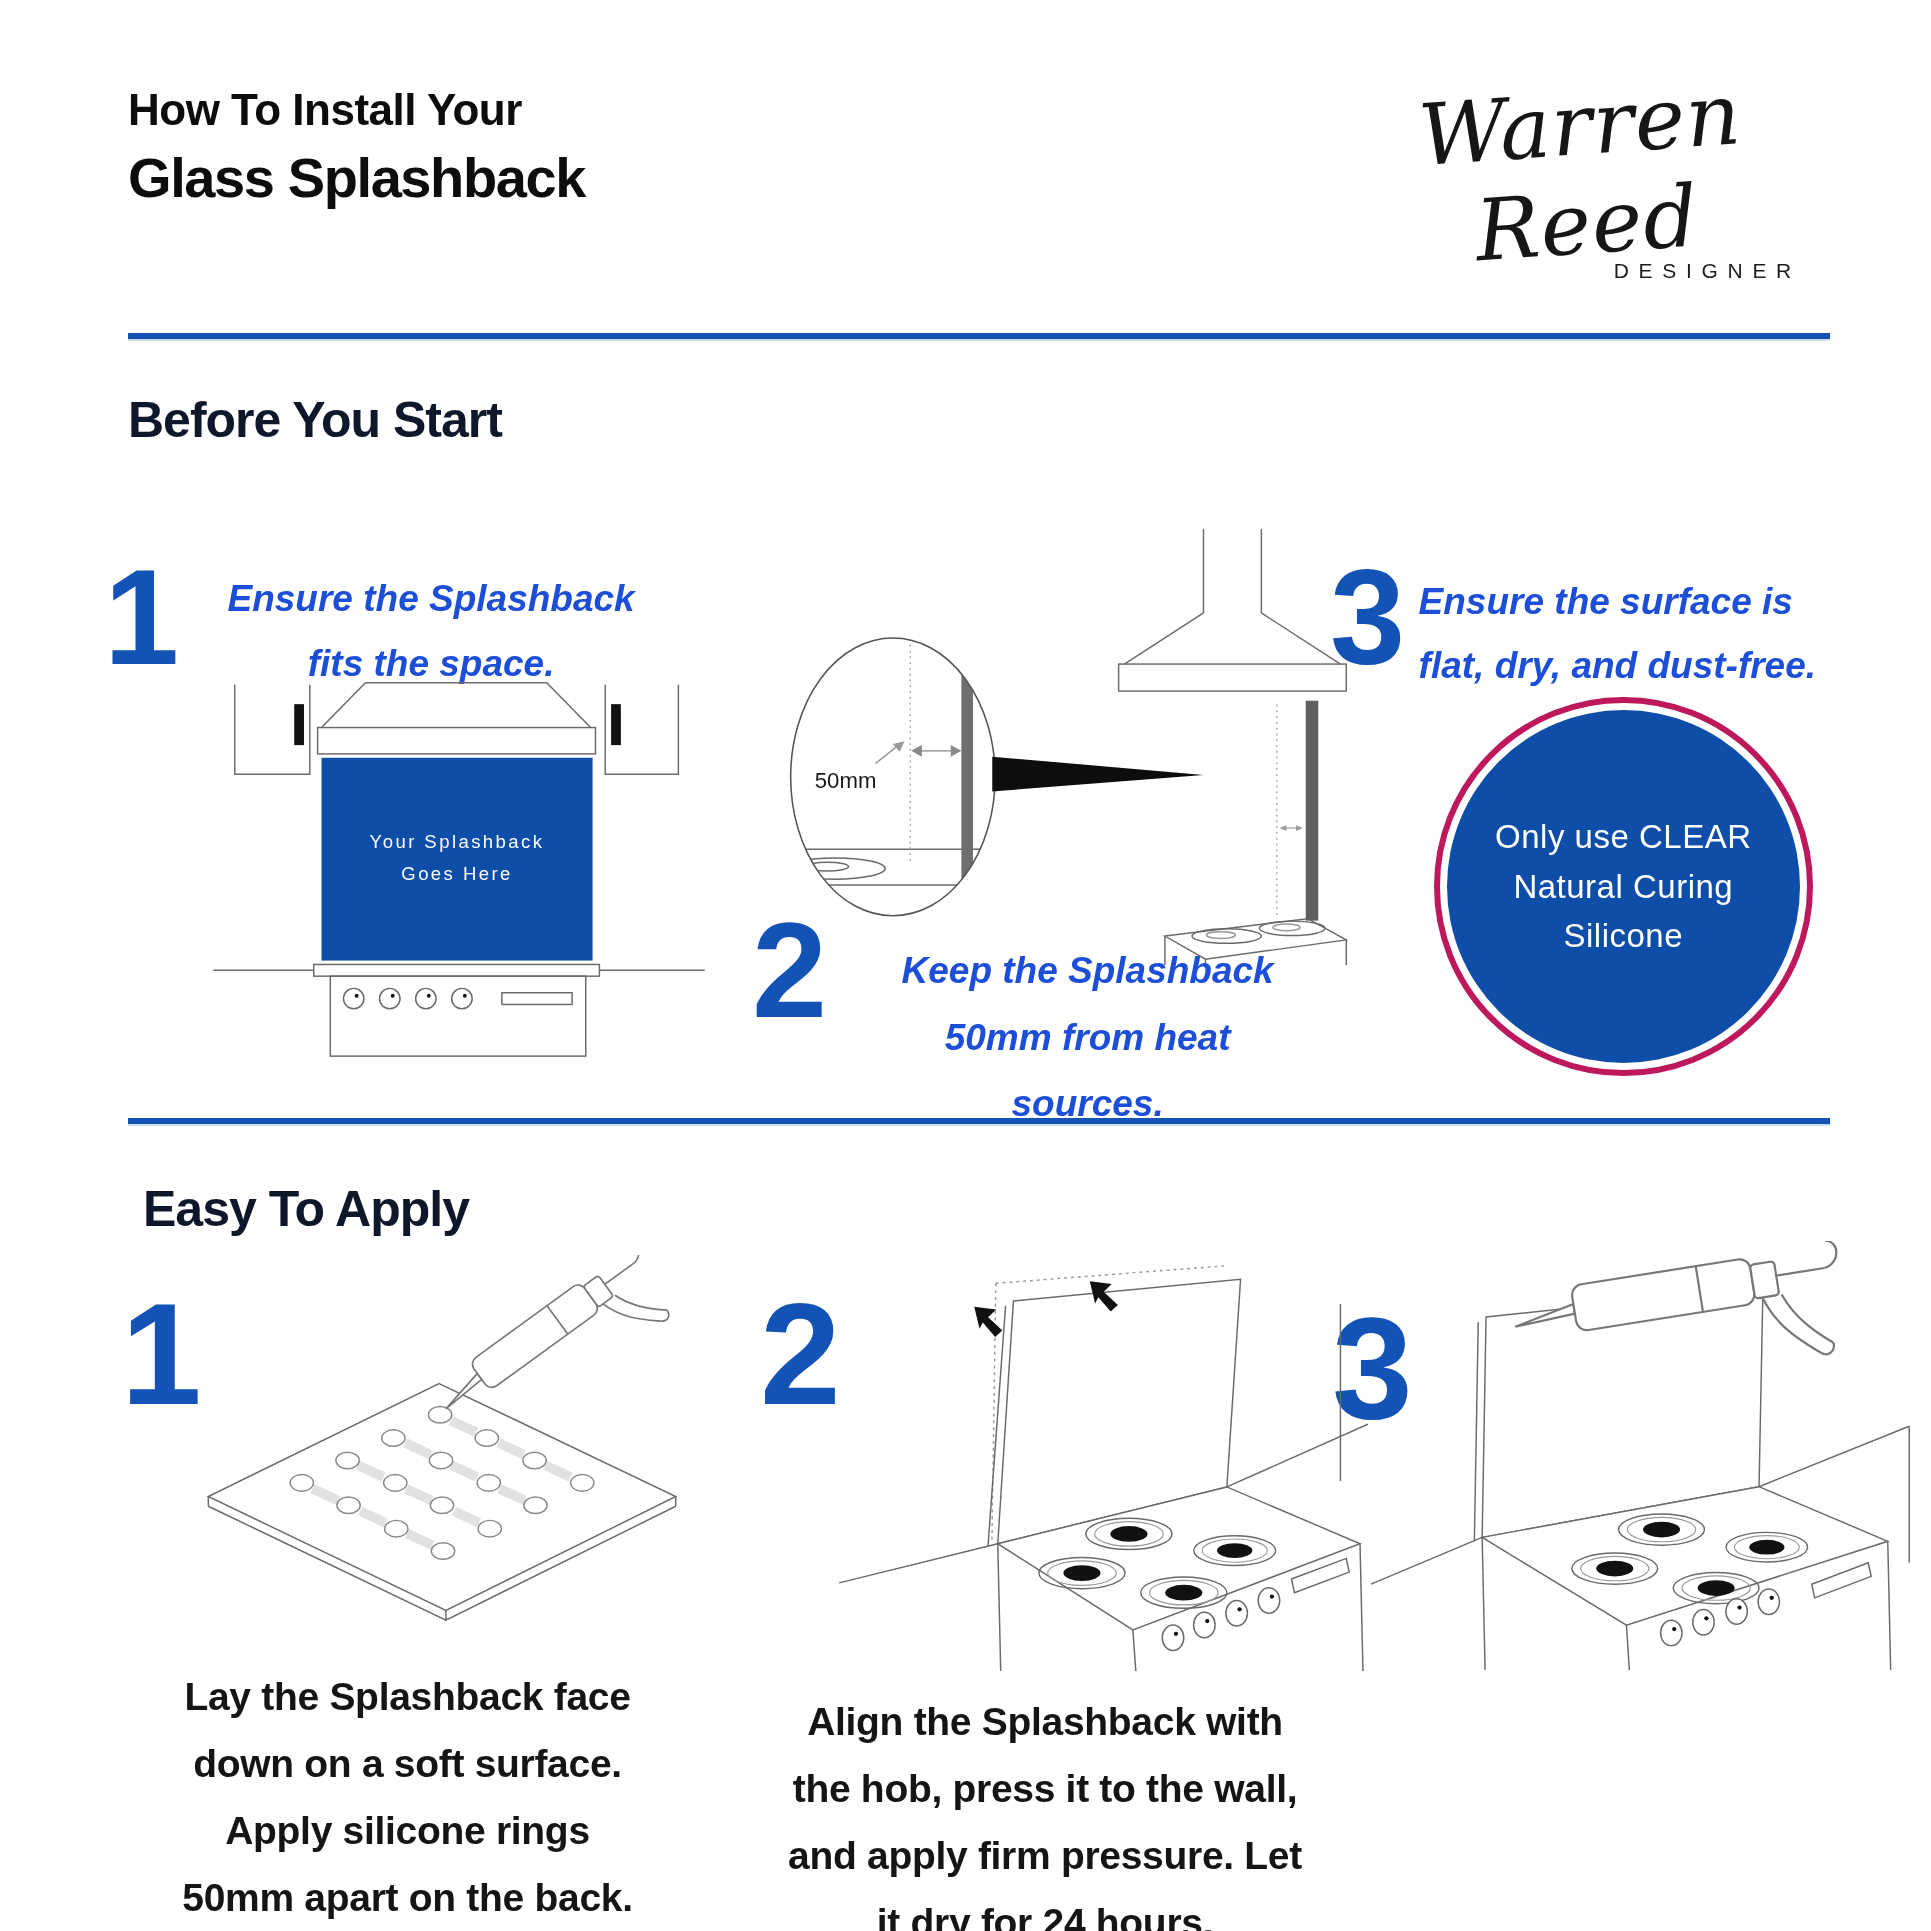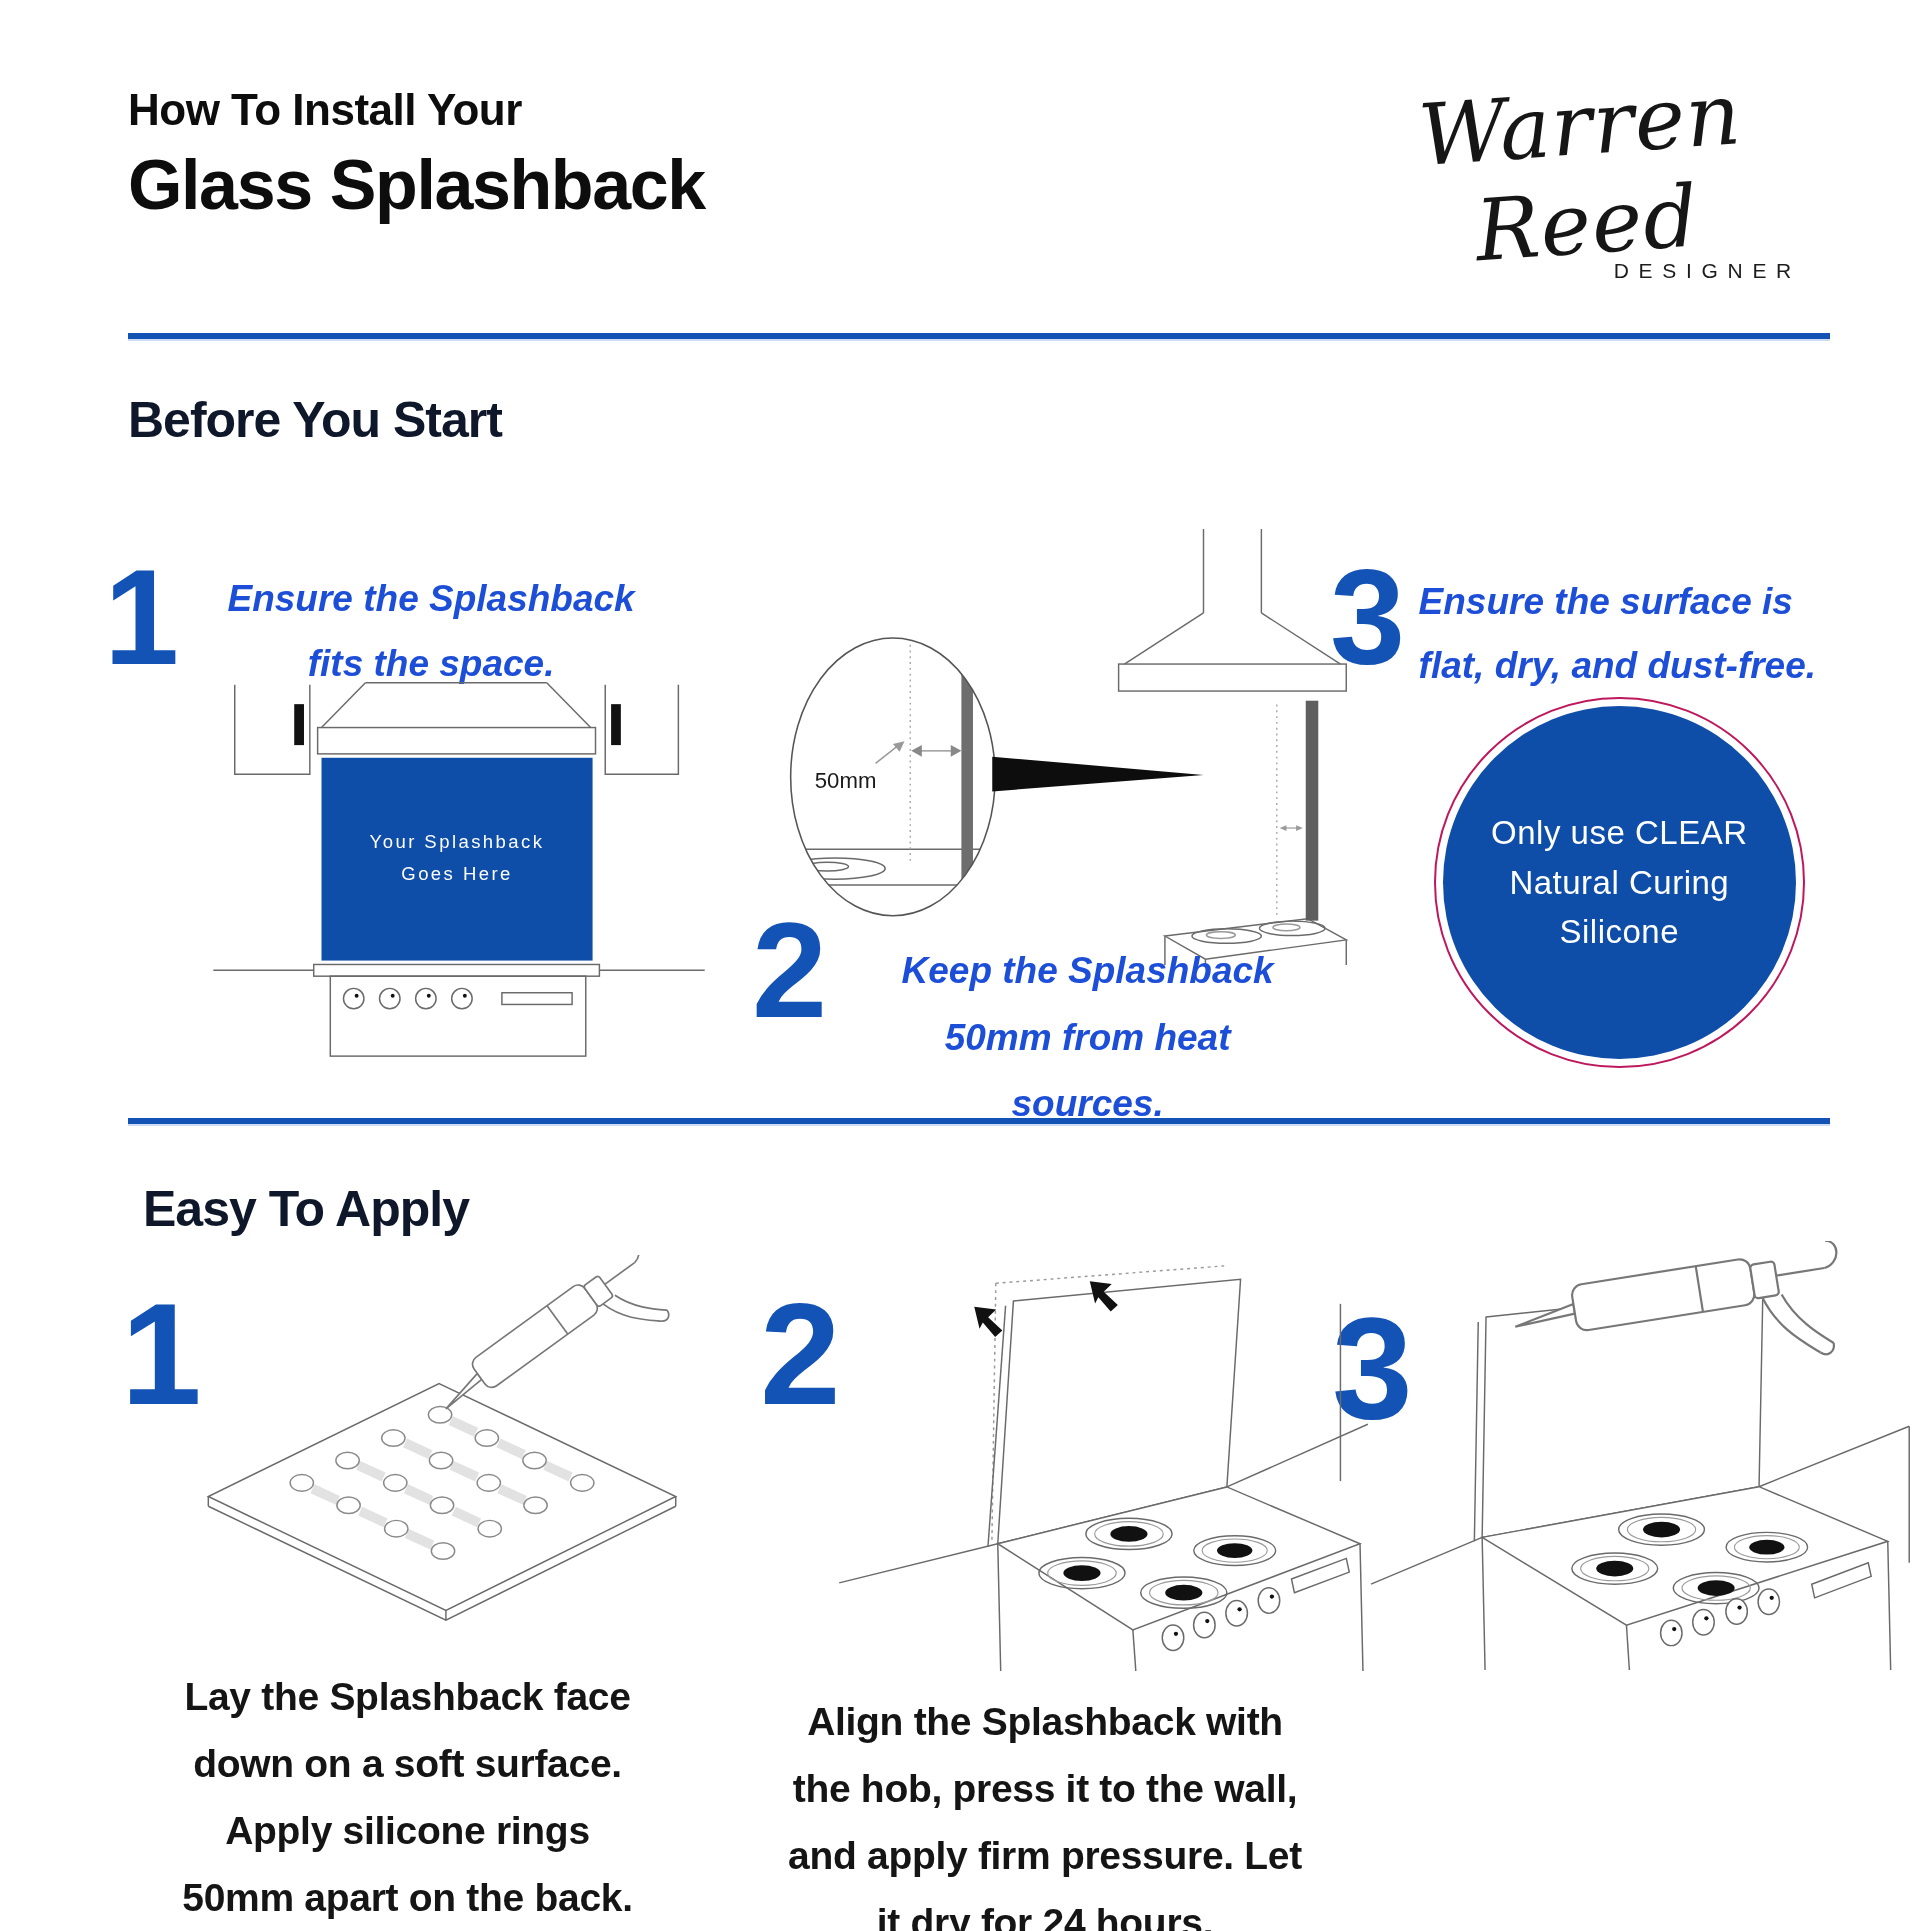--- a/index.html
+++ b/index.html
@@ -4,21 +4,21 @@
 <style>
   html,body{margin:0;padding:0;background:#ffffff;}
   .canvas{
     position:relative;width:1931px;height:1931px;background:#ffffff;overflow:hidden;
     font-family:"Liberation Sans","DejaVu Sans",sans-serif;color:#111;margin-left:7px;
   }
   .abs{position:absolute;}
 
   
   .title-line1{font-size:44px;font-weight:700;letter-spacing:-0.5px;color:#0d0d0d;}
-  .title-line2{font-size:70px;font-weight:800;letter-spacing:-1.4px;color:#0d0d0d;margin-top:9.7px;}
+  .title-line2{font-size:56px;font-weight:800;letter-spacing:-1.4px;color:#0d0d0d;margin-top:9.7px;}
   .logo-box{left:1299px;top:75px;width:555px;height:227px;}
   .logo-script{
     font-family:"DejaVu Serif","Liberation Serif",serif;font-style:italic;font-weight:500;
     font-size:85px;color:#161616;text-align:center;transform:rotate(-4deg);letter-spacing:1px;
   }
   .logo-sub{position:absolute;right:60px;top:184px;font-size:21px;font-weight:500;letter-spacing:9.7px;color:#1c1c1c;}
 
   .divider{height:5.8px;background:#1353B5;border-bottom:2.9px solid #cdddf5;}
 
   .h2{font-size:50px;font-weight:800;letter-spacing:-1px;color:#0f172a;}
@@ -26,21 +26,21 @@
   .step-row{display:flex;align-items:flex-start;}
   .step-num{font-size:135px;font-weight:800;color:#1353B5;line-height:1;}
   .step-text{font-size:37px;font-weight:700;color:#1d4ed8;line-height:1.75;font-style:italic;}
   .centered{text-align:center;}
 
   .big-num{font-size:145px;font-weight:800;color:#1353B5;line-height:1;}
 
   .caption{font-size:39px;font-weight:700;color:#151515;line-height:1.72;text-align:center;letter-spacing:-0.3px;}
 
   .ring-outer{
-    width:353px;height:353px;border:2px solid #be185d;border-radius:50%;padding:6.8px;
+    width:353px;height:353px;border:6px solid #be185d;border-radius:50%;padding:6.8px;
   }
   .circle-blue{
     width:100%;height:100%;background:#0E4DA8;border-radius:50%;
     display:flex;align-items:center;justify-content:center;
   }
   .circle-text{color:#ffffff;font-size:33px;font-weight:400;line-height:1.5;text-align:center;width:290px;letter-spacing:0.5px;}
 
   svg{display:block;}
   svg text{font-family:"Liberation Sans","DejaVu Sans",sans-serif;}
   .sb-label{fill:#ffffff;font-size:19px;letter-spacing:2.5px;font-weight:400;}

